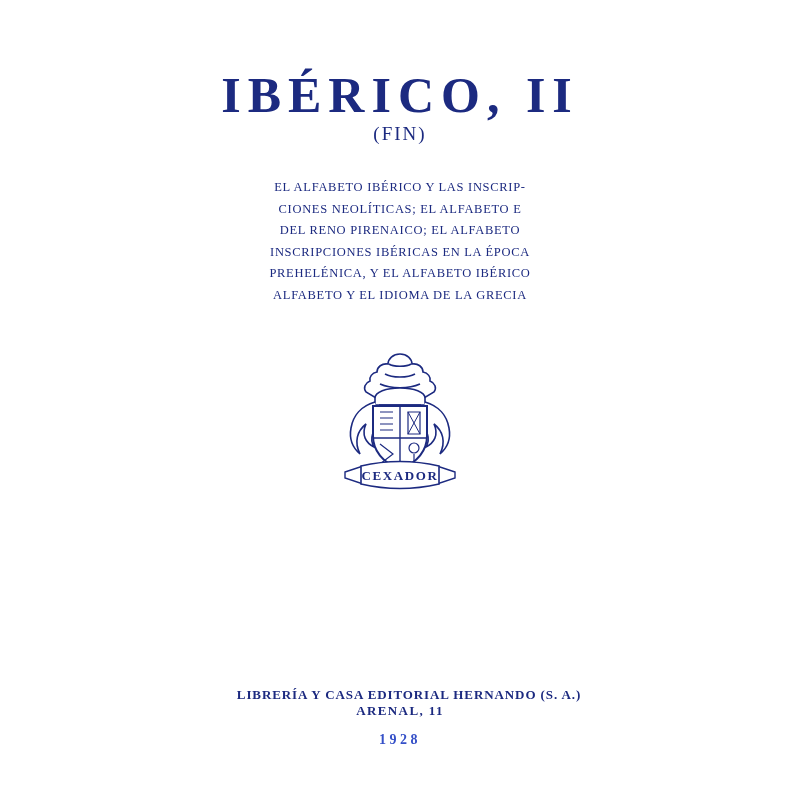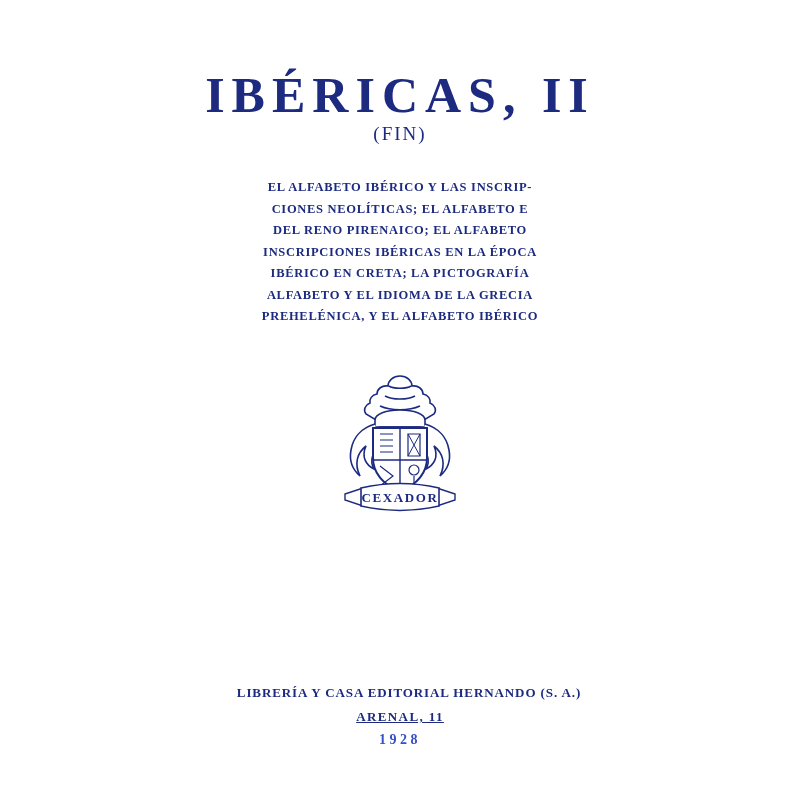--- a/index.html
+++ b/index.html
@@ -39,21 +39,21 @@
     color: #1c2a80;
     text-align: center;
   }
   .summary {
     margin-top: 32px;
     width: 300px;
     text-align: center;
     font-size: 12.5px;
     line-height: 1.72;
     letter-spacing: 0.7px;
-    font-weight: 700;
+    font-weight: 400;
     color: #1c2a80;
     text-transform: uppercase;
   }
   .summary .line {
     display: block;
     white-space: nowrap;
   }
   .emblem-wrap {
     margin-top: 42px;
     width: 190px;
@@ -76,51 +76,49 @@
     font-weight: 400;
   }
   .publisher {
     margin-top: 9px;
     font-size: 13px;
     font-weight: 700;
     letter-spacing: 0.9px;
     padding-left: 18px;
   }
   .address {
-    margin-top: 8px;
+    margin-top: 0;
     font-size: 13px;
     font-weight: 700;
     letter-spacing: 1.4px;
-    text-decoration: underline;
   }
   .year {
-    margin-top: 7px;
+    margin-top: 13px;
     font-size: 14px;
     font-weight: 700;
     letter-spacing: 3.5px;
     color: #3550c8;
   }
 </style>
 </head>
 <body>
 
 <div class="page">
 
-  <div class="title">IBÉRICAS, II</div>
+  <div class="title">IBÉRICO, II</div>
 
   <div class="subtitle">(FIN)</div>
 
   <div class="summary">
     <span class="line">EL ALFABETO IBÉRICO Y LAS INSCRIP-</span>
     <span class="line">CIONES NEOLÍTICAS; EL ALFABETO E</span>
     <span class="line">DEL RENO PIRENAICO; EL ALFABETO</span>
     <span class="line">INSCRIPCIONES IBÉRICAS EN LA ÉPOCA</span>
-    <span class="line">IBÉRICO EN CRETA; LA PICTOGRAFÍA</span>
+    <span class="line">PREHELÉNICA, Y EL ALFABETO IBÉRICO</span>
     <span class="line">ALFABETO Y EL IDIOMA DE LA GRECIA</span>
-    <span class="line">PREHELÉNICA, Y EL ALFABETO IBÉRICO</span>
   </div>
 
   <div class="emblem-wrap">
     <svg width="190" height="150" viewBox="0 0 190 150">
       <g fill="none" stroke="#1c2a80" stroke-width="1.6">
 
         <path d="M95 6 c-7 0 -12 5 -12 10 c-6 -1 -11 3 -11 8 c-5 1 -8 5 -7 9 c-5 2 -7 7 -4 11 l10 6 l48 0 l10 -6 c3 -4 1 -9 -4 -11 c1 -4 -2 -8 -7 -9 c0 -5 -5 -9 -11 -8 c0 -5 -5 -10 -12 -10 z" fill="#ffffff"></path>
         <path d="M84 16 c4 3 18 3 22 0"></path>
         <path d="M80 26 c7 4 23 4 30 0"></path>
         <path d="M75 36 c11 5 29 5 40 0"></path>

